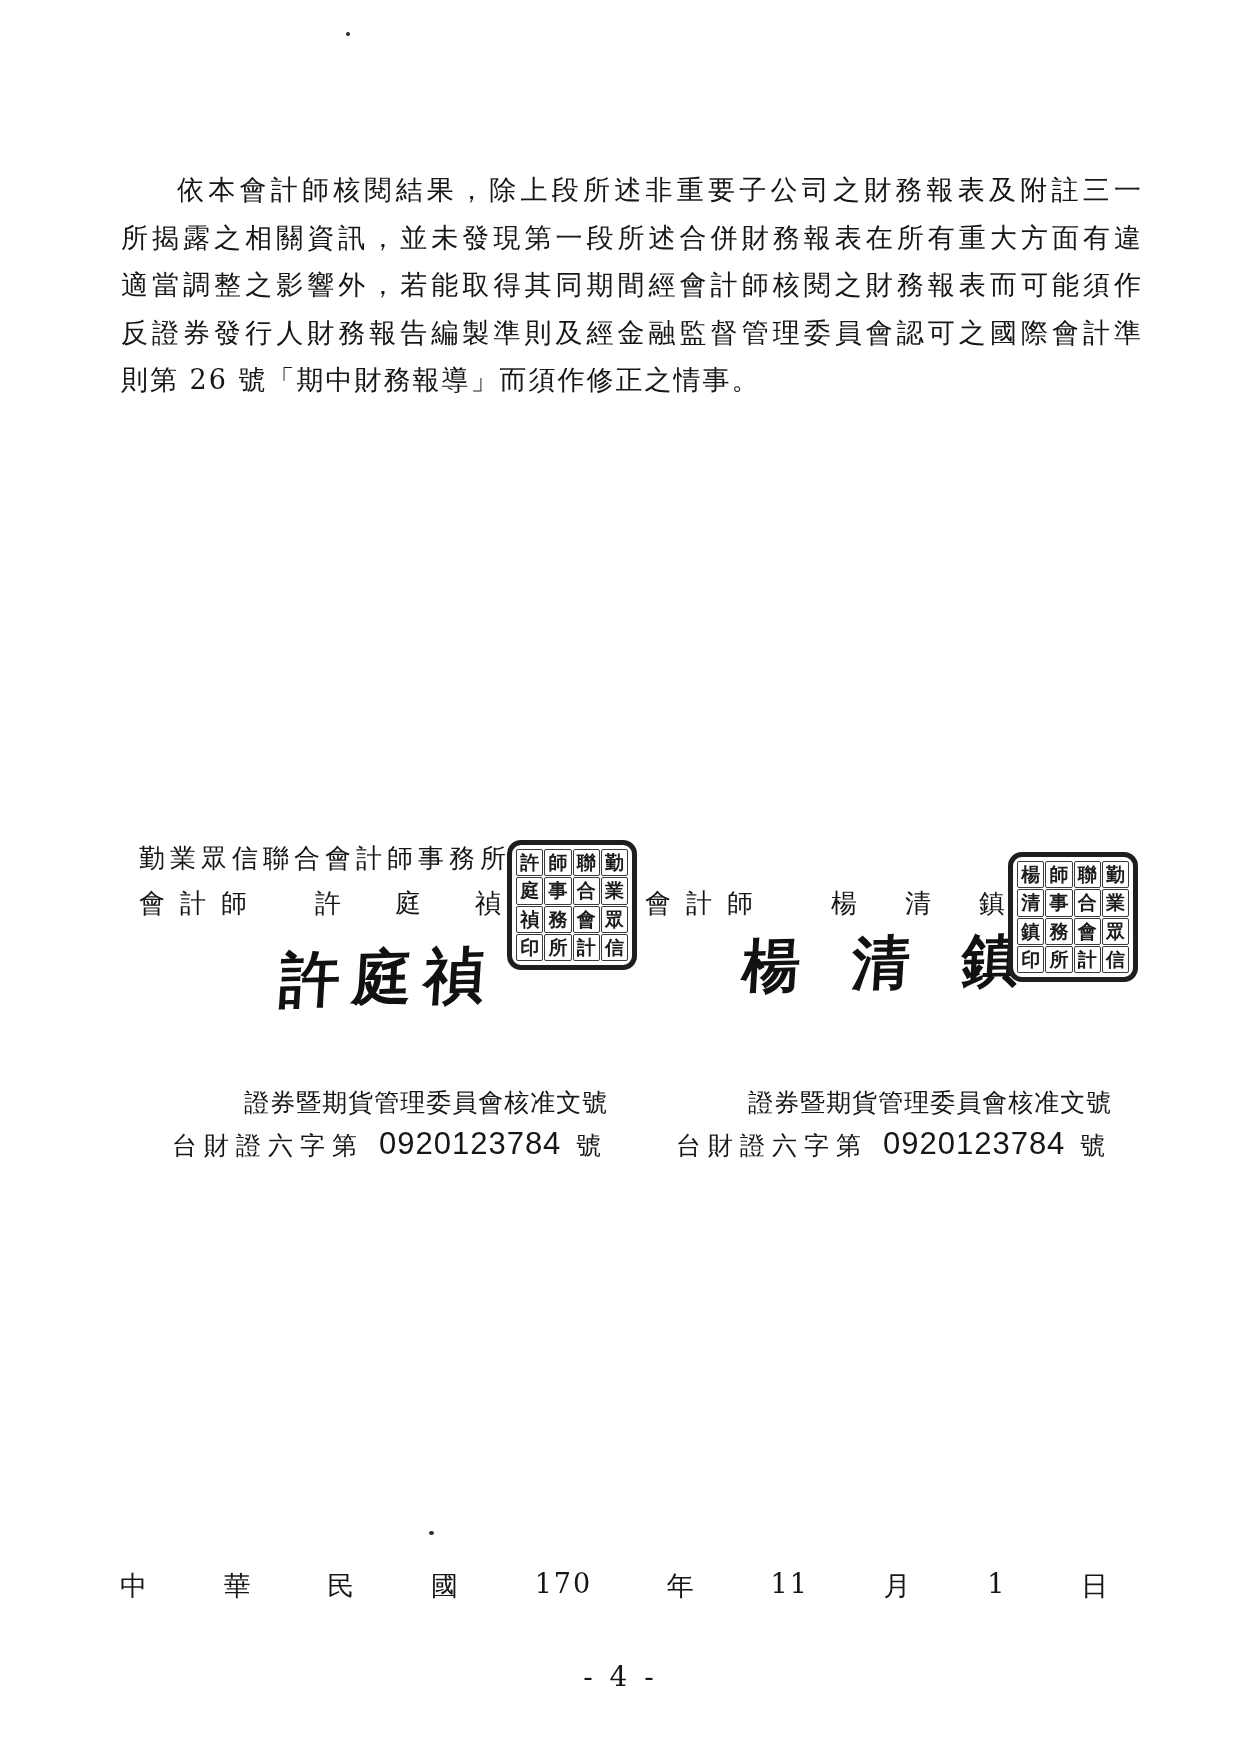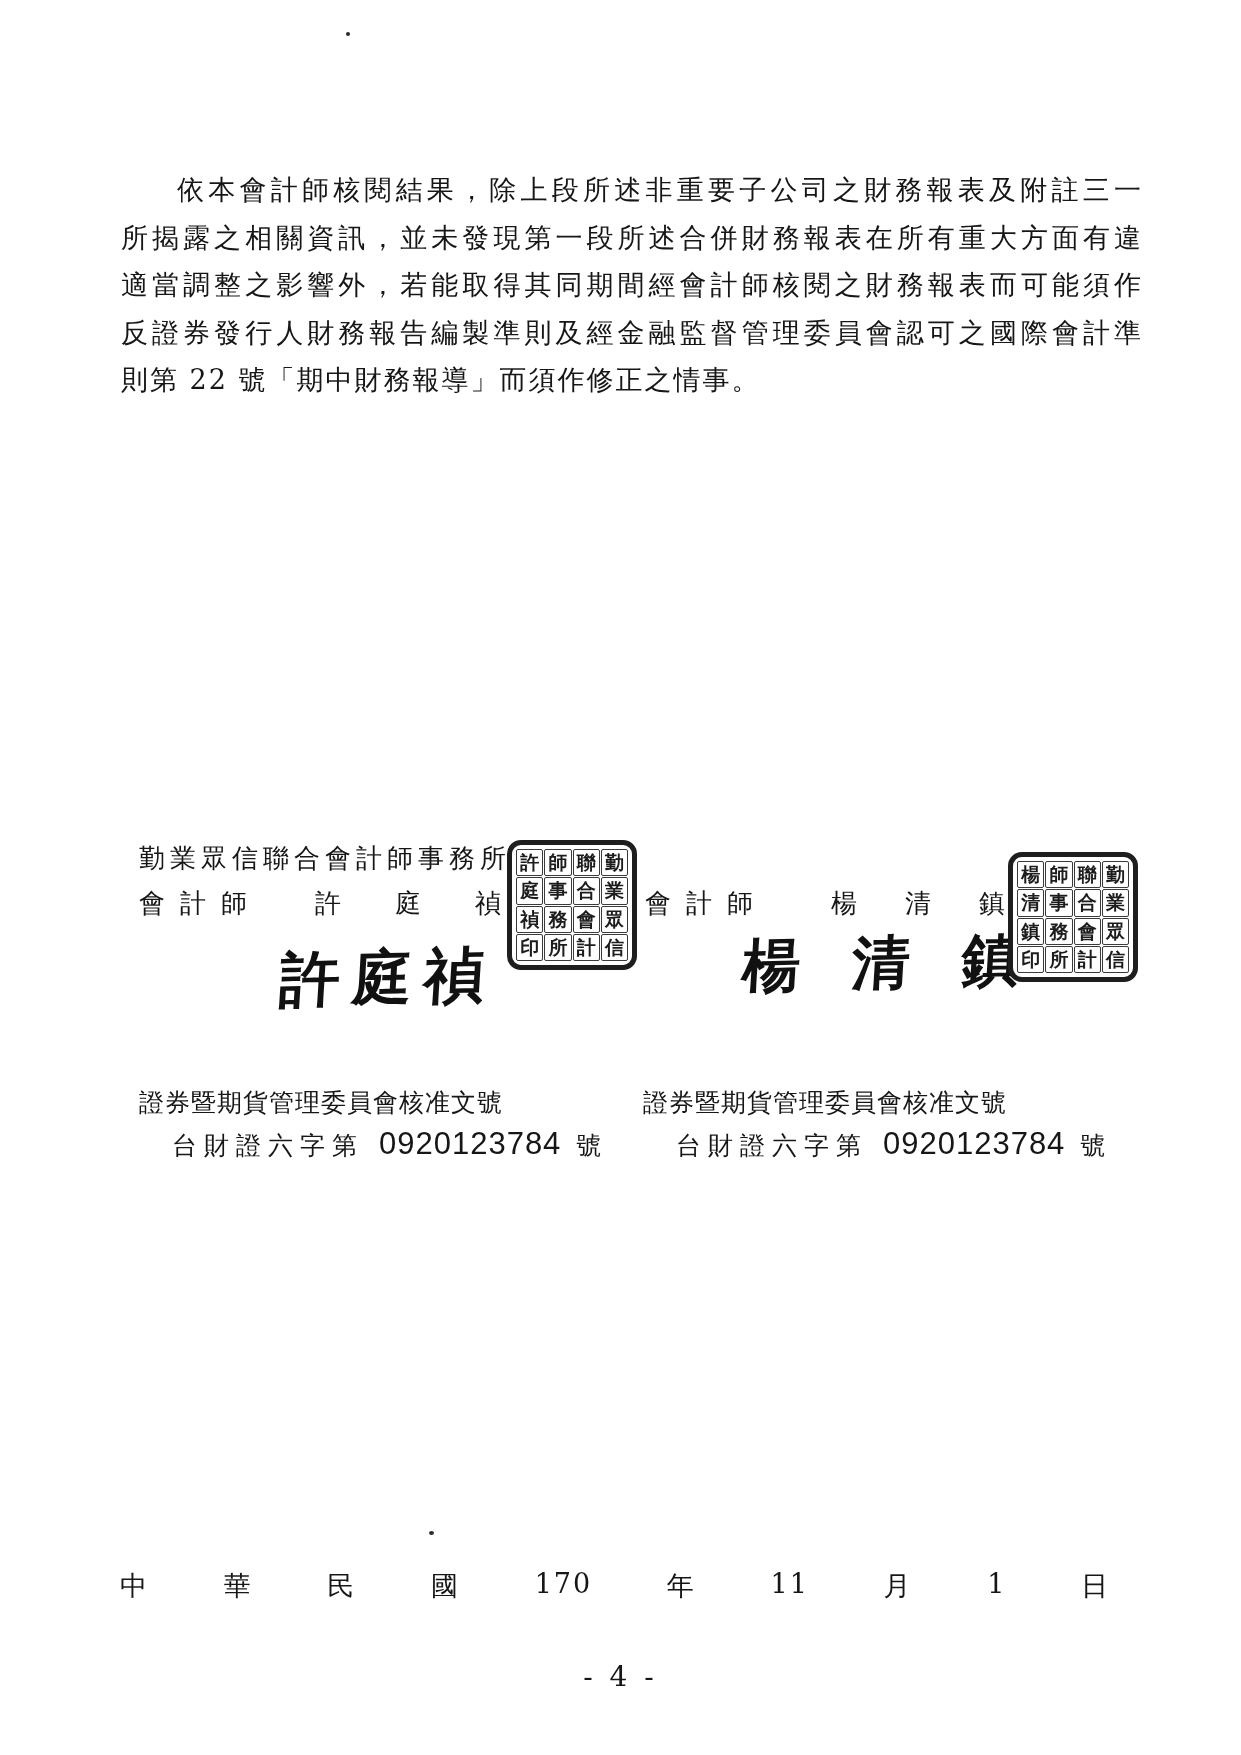--- a/index.html
+++ b/index.html
@@ -93,21 +93,21 @@
     border: 1.5px solid #3a3a3a;
     border-radius: 2px;
     font-size: 19px;
     font-weight: 700;
     line-height: 1;
     color: #1c1c1c;
     overflow: hidden;
   }
 
   
-  .appr { position: absolute; font-size: 25px; white-space: nowrap; }
+  .appr { position: absolute; font-size: 25px; white-space: nowrap; text-align: right; }
   .appr.left  { left: 139px; top: 1086px; }
   .appr.right { left: 643px; top: 1086px; }
   .appr-l1 { letter-spacing: 1px; }
   .appr-l2 { margin-top: 7px; margin-left: 33px; letter-spacing: 7px; }
   .appr-num {
     font-size: 31px;
     letter-spacing: 1px;
     font-family: Liberation Sans, sans-serif;
   }
 
@@ -140,21 +140,21 @@
 <div class="page">
 
   <div class="speck s1"></div>
   <div class="speck s2"></div>
 
   <div class="para">
     <div class="pline indent just">依本會計師核閱結果，除上段所述非重要子公司之財務報表及附註三一</div>
     <div class="pline just">所揭露之相關資訊，並未發現第一段所述合併財務報表在所有重大方面有違</div>
     <div class="pline just">適當調整之影響外，若能取得其同期間經會計師核閱之財務報表而可能須作</div>
     <div class="pline just">反證券發行人財務報告編製準則及經金融監督管理委員會認可之國際會計準</div>
-    <div class="pline">則第 22 號「期中財務報導」而須作修正之情事。</div>
+    <div class="pline">則第 26 號「期中財務報導」而須作修正之情事。</div>
   </div>
 
   <div class="firm">勤業眾信聯合會計師事務所</div>
 
   <div class="acct-row left">
     <span class="acct-title">會計師</span>
     <span class="acct-name">許庭禎</span>
   </div>
 
   <div class="acct-row right">

